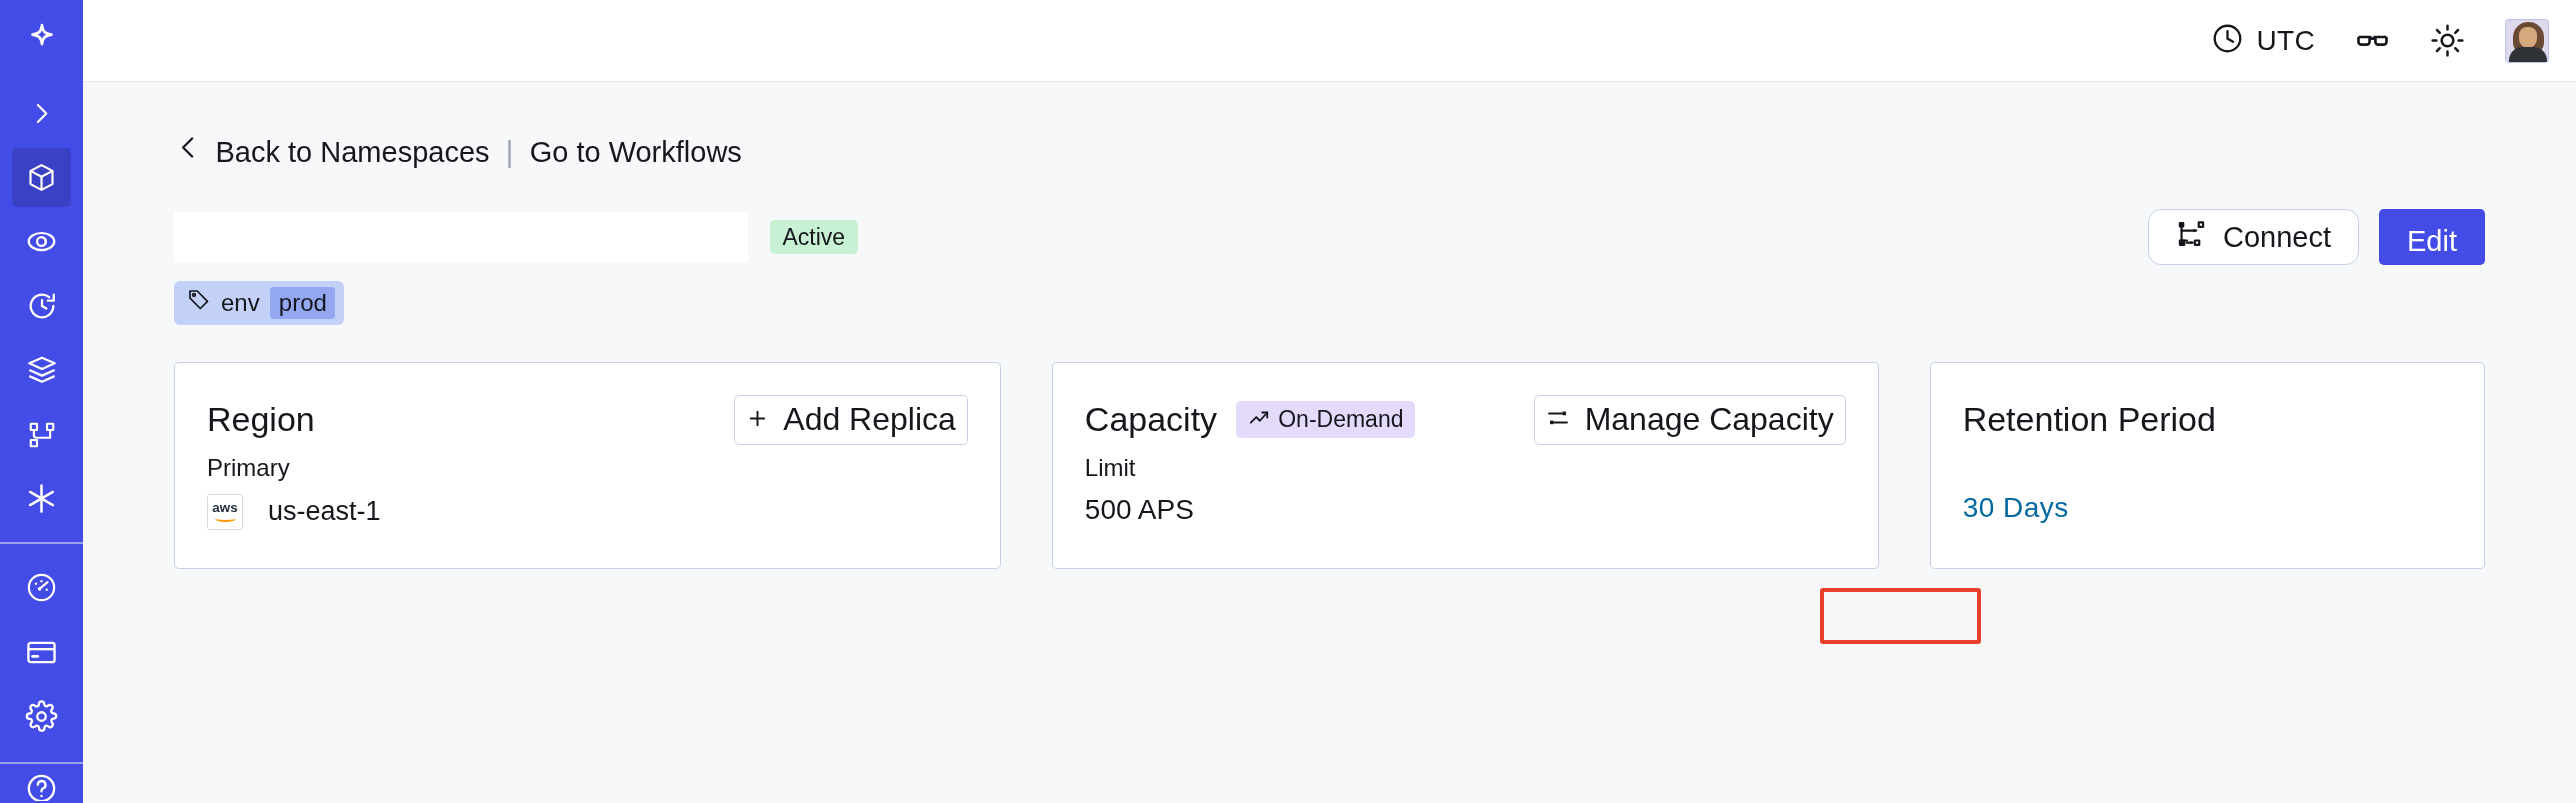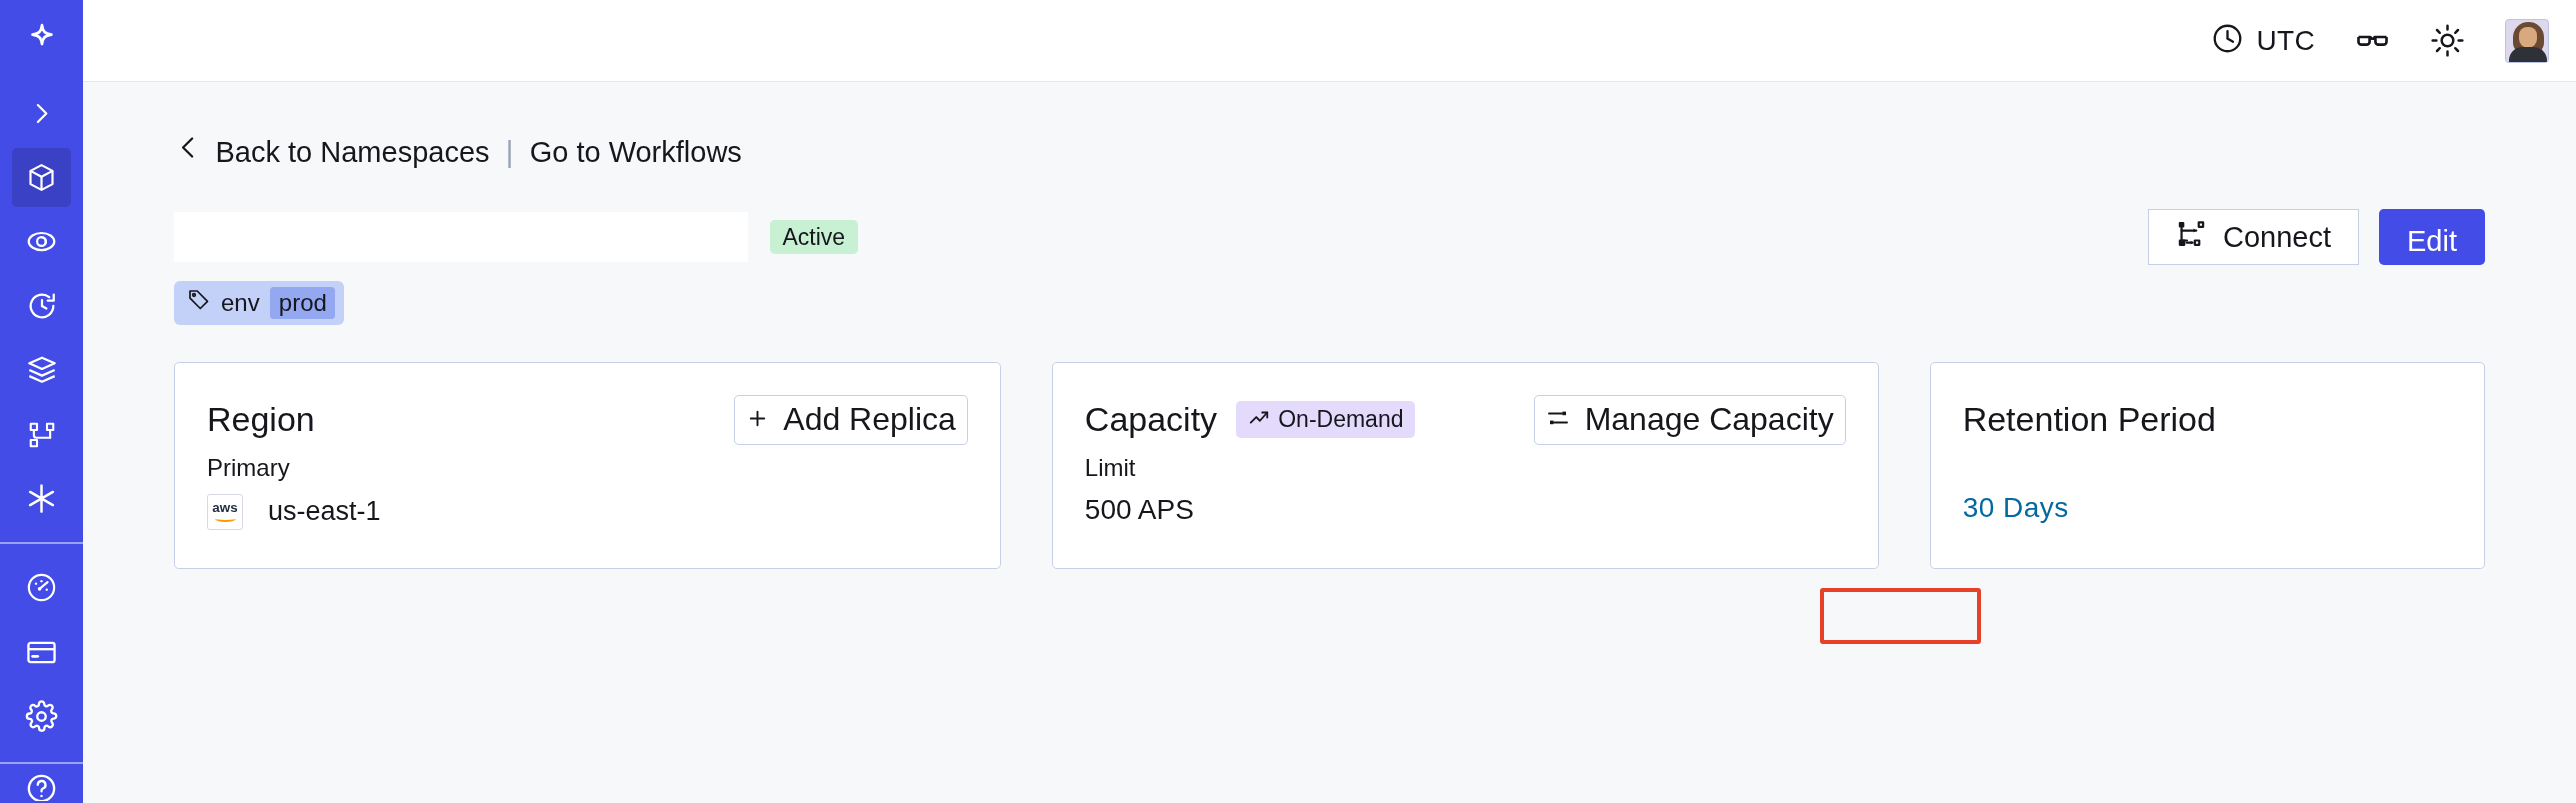--- a/index.html
+++ b/index.html
@@ -86,21 +86,21 @@
   }
   .badge-active {
     margin-left: 22px; background: #c8f0d2; color: #16171c;
     font-size: 23px; padding: 5.8px 12.5px; border-radius: 4.8px; line-height: 1;
   }
   .title-actions {
     margin-left: auto; display: flex; align-items: center; gap: 20px;
   }
   .btn-connect {
     display: flex; align-items: center; gap: 16.3px;
-    background: #ffffff; border: 1px solid #c5d0e6; border-radius: 0;
+    background: #ffffff; border: 1px solid #c5d0e6; border-radius: 13px;
     padding: 0 27px; height: 56px; font-size: 29px; color: #16171c; cursor: pointer;
   }
   .btn-edit {
     background: #444ce7; color: #ffffff; border: none; border-radius: 4.8px;
     padding: 16px 28px; height: 56px; font-size: 29px; cursor: pointer;
     font-family: "Liberation Sans", sans-serif;
   }
 
   
   .tag-row { margin-top: 17.3px; display: flex; }

